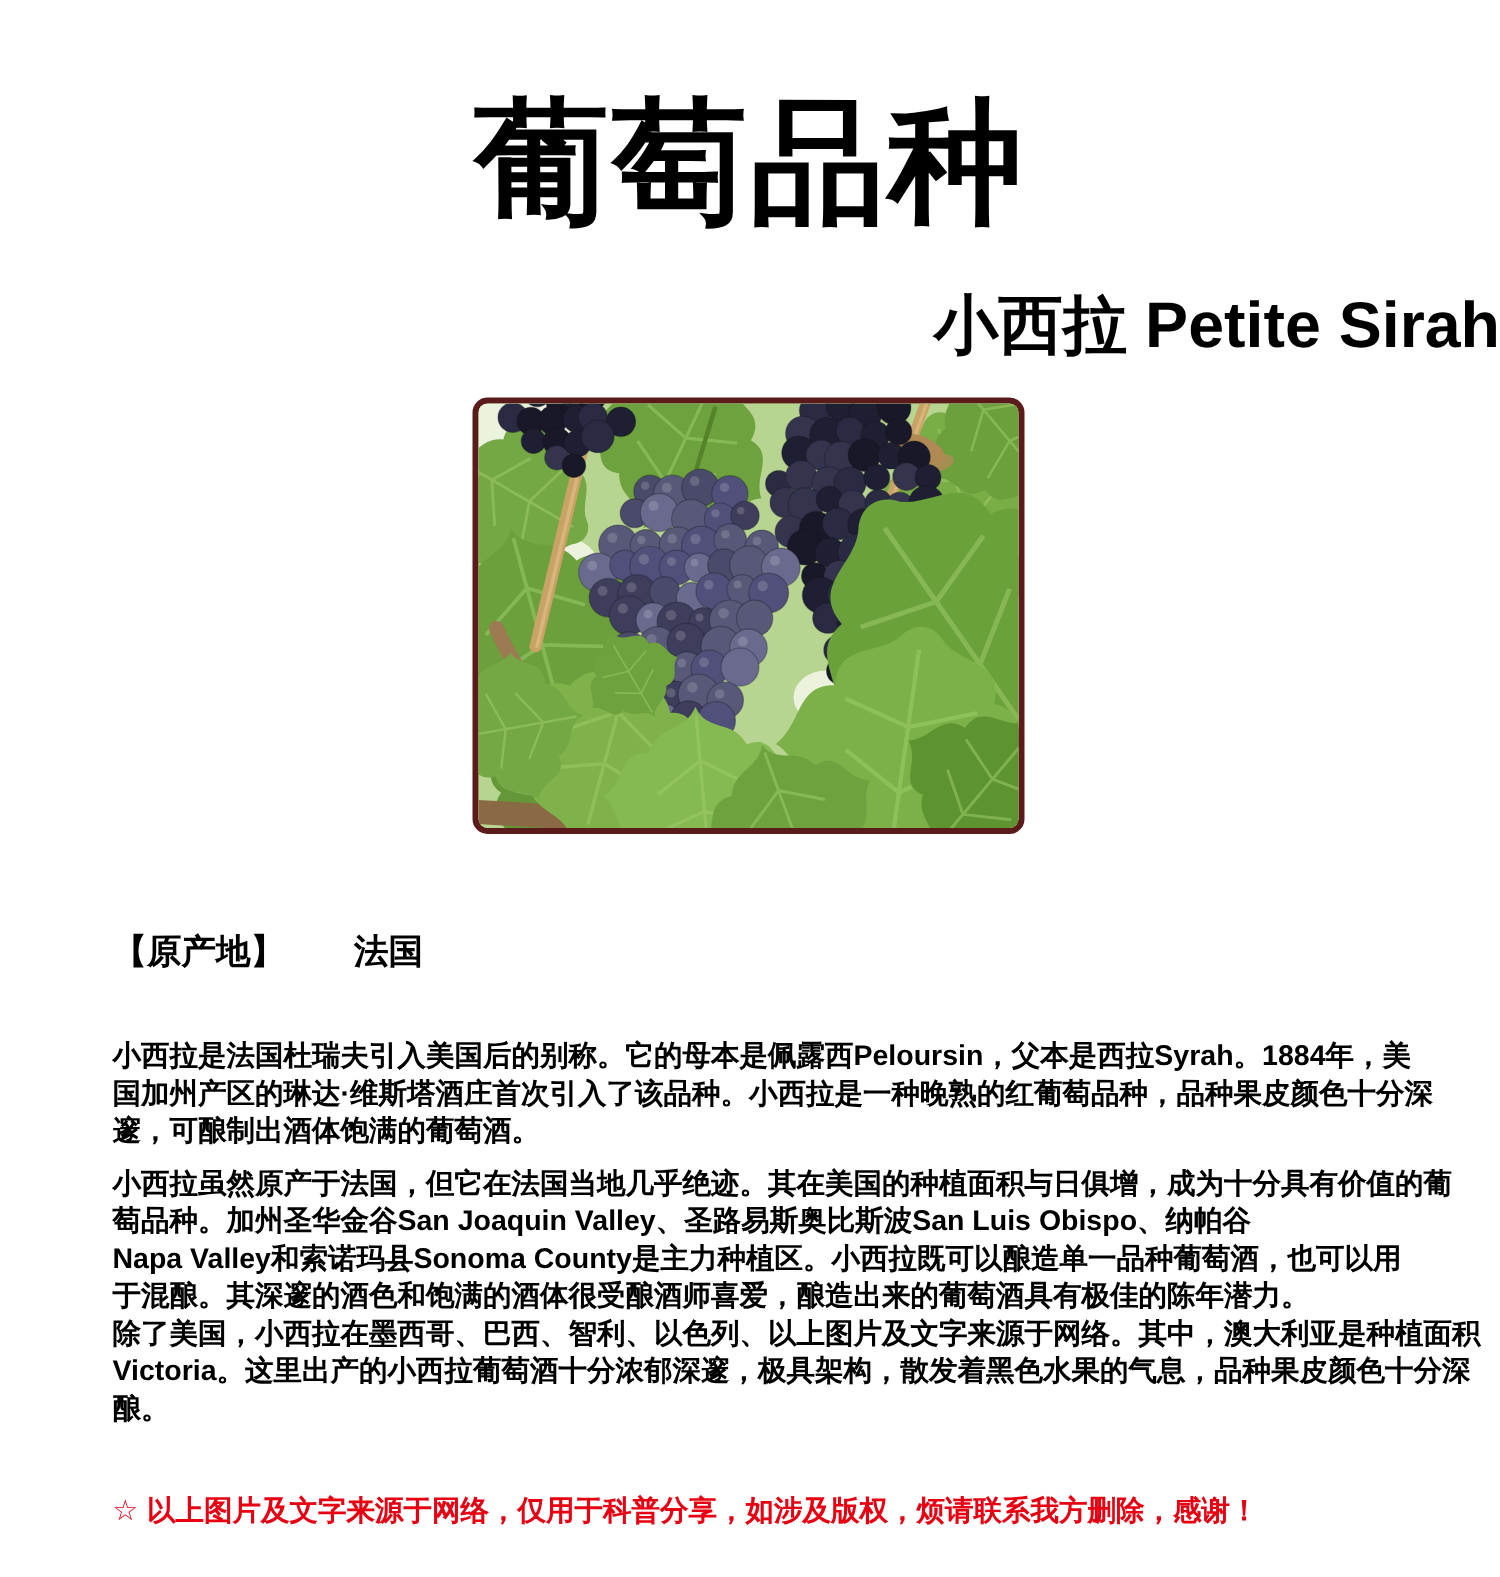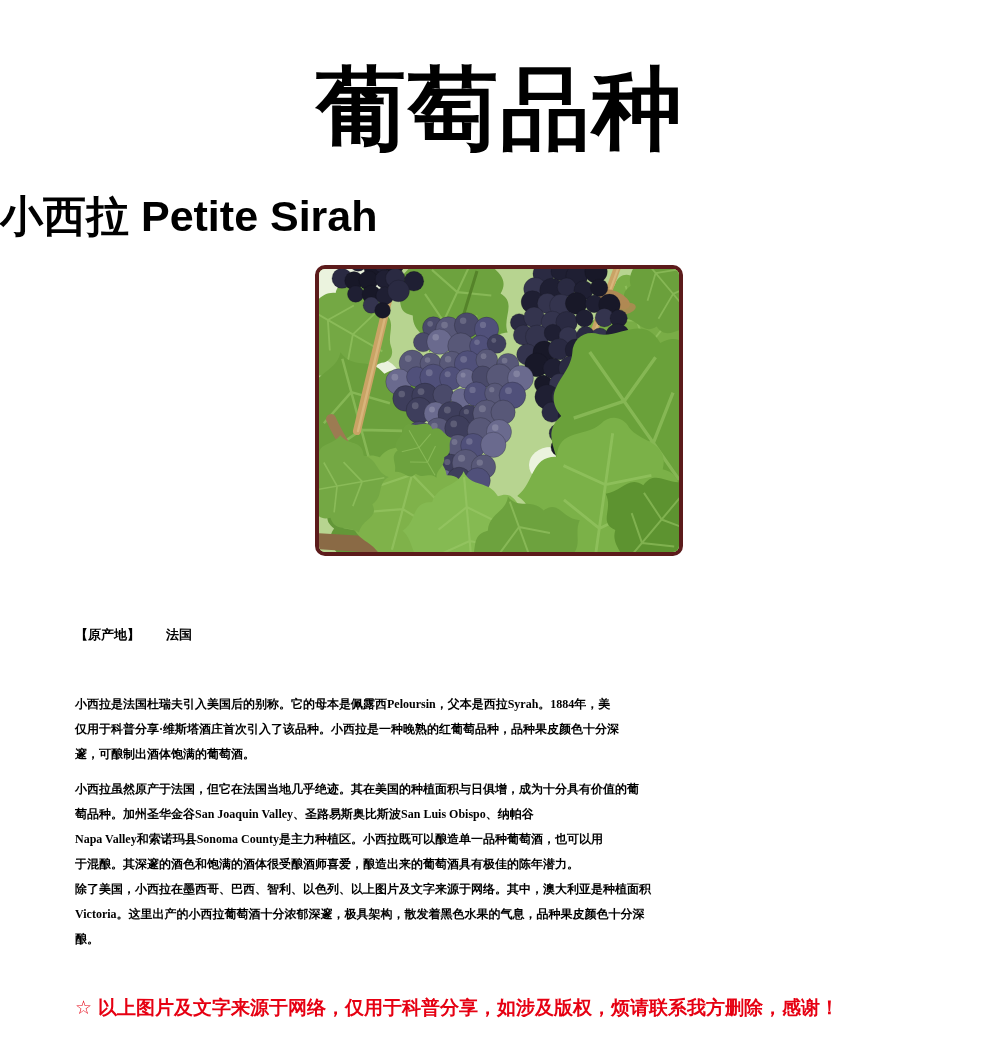--- a/index.html
+++ b/index.html
@@ -6,36 +6,36 @@
   html,body { width:1000px; height:1051px; }
   body {
     position:relative; background:#ffffff; overflow:hidden; color:#000000;
     font-family:"Liberation Sans","DejaVu Sans",sans-serif;
   }
   .title {
     position:absolute; top:48px; left:0; width:1000px; text-align:center;
     font-size:90px; font-weight:900; line-height:1.0; letter-spacing:2px;margin-top:16px;
   }
   .subtitle {
-    position:absolute; top:188px; left:0; width:1000px; text-align:left;
+    position:absolute; top:188px; left:0; width:1000px; text-align:right;
     font-size:43px; font-weight:600; letter-spacing:0px;
   }
   .photo {
     position:absolute; left:315px; top:265px; width:368px; height:291px;
     border:4px solid #5c1b1b; border-radius:10px; overflow:hidden; background:#b7d490;
   }
   .photo svg { display:block; width:360px; height:283px; }
   .textline { white-space:nowrap; }
   .attrs {
     position:absolute; left:75px; top:622px;
-    font-size:13px; line-height:25px; font-weight:600;
+    font-size:23px; line-height:25px; font-weight:600;
   }
   .para {
     position:absolute; left:75px;
-    font-size:12px; line-height:25px; font-weight:600;font-family:Liberation Serif, serif;
+    font-size:19px; line-height:25px; font-weight:600;
   }
   .p1 { top:692px; }
   .p2 { top:777px; }
   .footer {
     position:absolute; left:75px; top:995px;
     font-size:19px; line-height:25px; font-weight:700;
   }
   .footer .star { margin-right:6px; }
 </style>
 </head>
@@ -318,21 +318,21 @@
       </g>
     </svg>
 </figure>
 
 <div class="attrs">
   <div class="textline">【原产地】　　法国</div>
 </div>
 
 <div class="para p1">
   <div class="textline">小西拉是法国杜瑞夫引入美国后的别称。它的母本是佩露西Peloursin，父本是西拉Syrah。1884年，美</div>
-  <div class="textline">仅用于科普分享·维斯塔酒庄首次引入了该品种。小西拉是一种晚熟的红葡萄品种，品种果皮颜色十分深</div>
+  <div class="textline">国加州产区的琳达·维斯塔酒庄首次引入了该品种。小西拉是一种晚熟的红葡萄品种，品种果皮颜色十分深</div>
   <div class="textline">邃，可酿制出酒体饱满的葡萄酒。</div>
 </div>
 
 <div class="para p2">
   <div class="textline">小西拉虽然原产于法国，但它在法国当地几乎绝迹。其在美国的种植面积与日俱增，成为十分具有价值的葡</div>
   <div class="textline">萄品种。加州圣华金谷San Joaquin Valley、圣路易斯奥比斯波San Luis Obispo、纳帕谷</div>
   <div class="textline">Napa Valley和索诺玛县Sonoma County是主力种植区。小西拉既可以酿造单一品种葡萄酒，也可以用</div>
   <div class="textline">于混酿。其深邃的酒色和饱满的酒体很受酿酒师喜爱，酿造出来的葡萄酒具有极佳的陈年潜力。</div>
   <div class="textline">除了美国，小西拉在墨西哥、巴西、智利、以色列、以上图片及文字来源于网络。其中，澳大利亚是种植面积</div>
   <div class="textline">Victoria。这里出产的小西拉葡萄酒十分浓郁深邃，极具架构，散发着黑色水果的气息，品种果皮颜色十分深</div>

